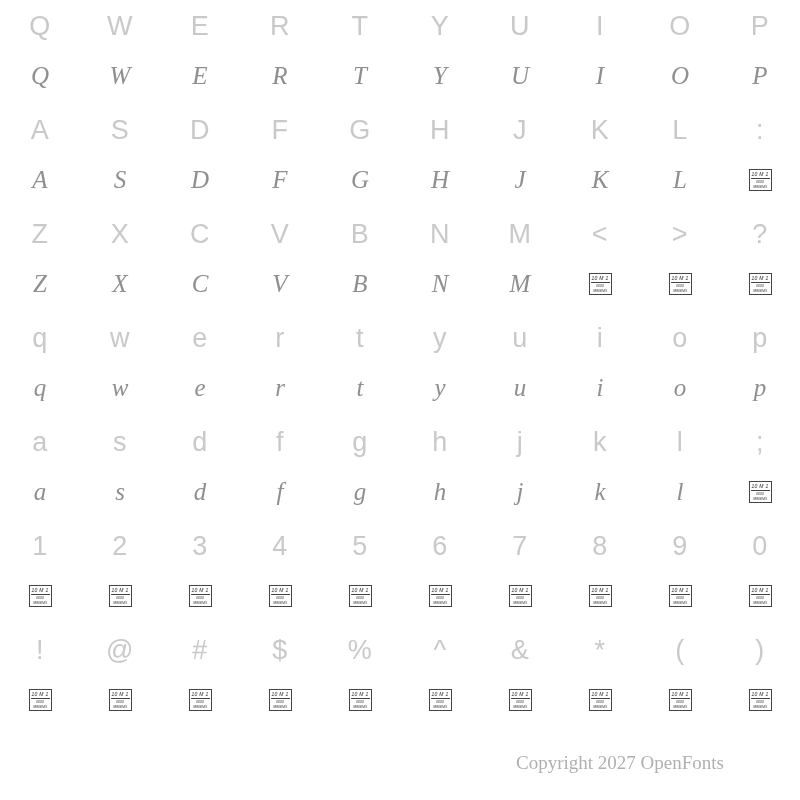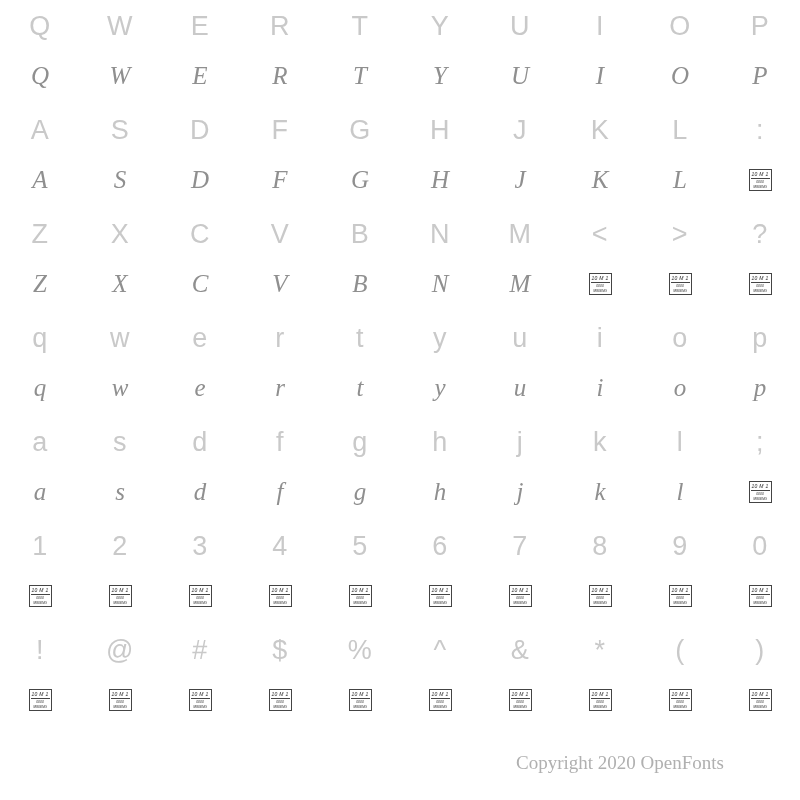--- a/index.html
+++ b/index.html
@@ -476,14 +476,14 @@
           <span class="notdef">
             <span class="nd-top">10 M 1</span>
             <span class="nd-rule"></span>
             <span class="nd-mid">0000</span>
             <span class="nd-bottom">MISSING</span>
           </span>
         </div>
       </div>
       <div class="row-spacer"></div>
     </div>
-  <div class="copyright">Copyright 2020 OpenFonts</div>
+  <div class="copyright">Copyright 2027 OpenFonts</div>
 </div>
 
 </body></html>

